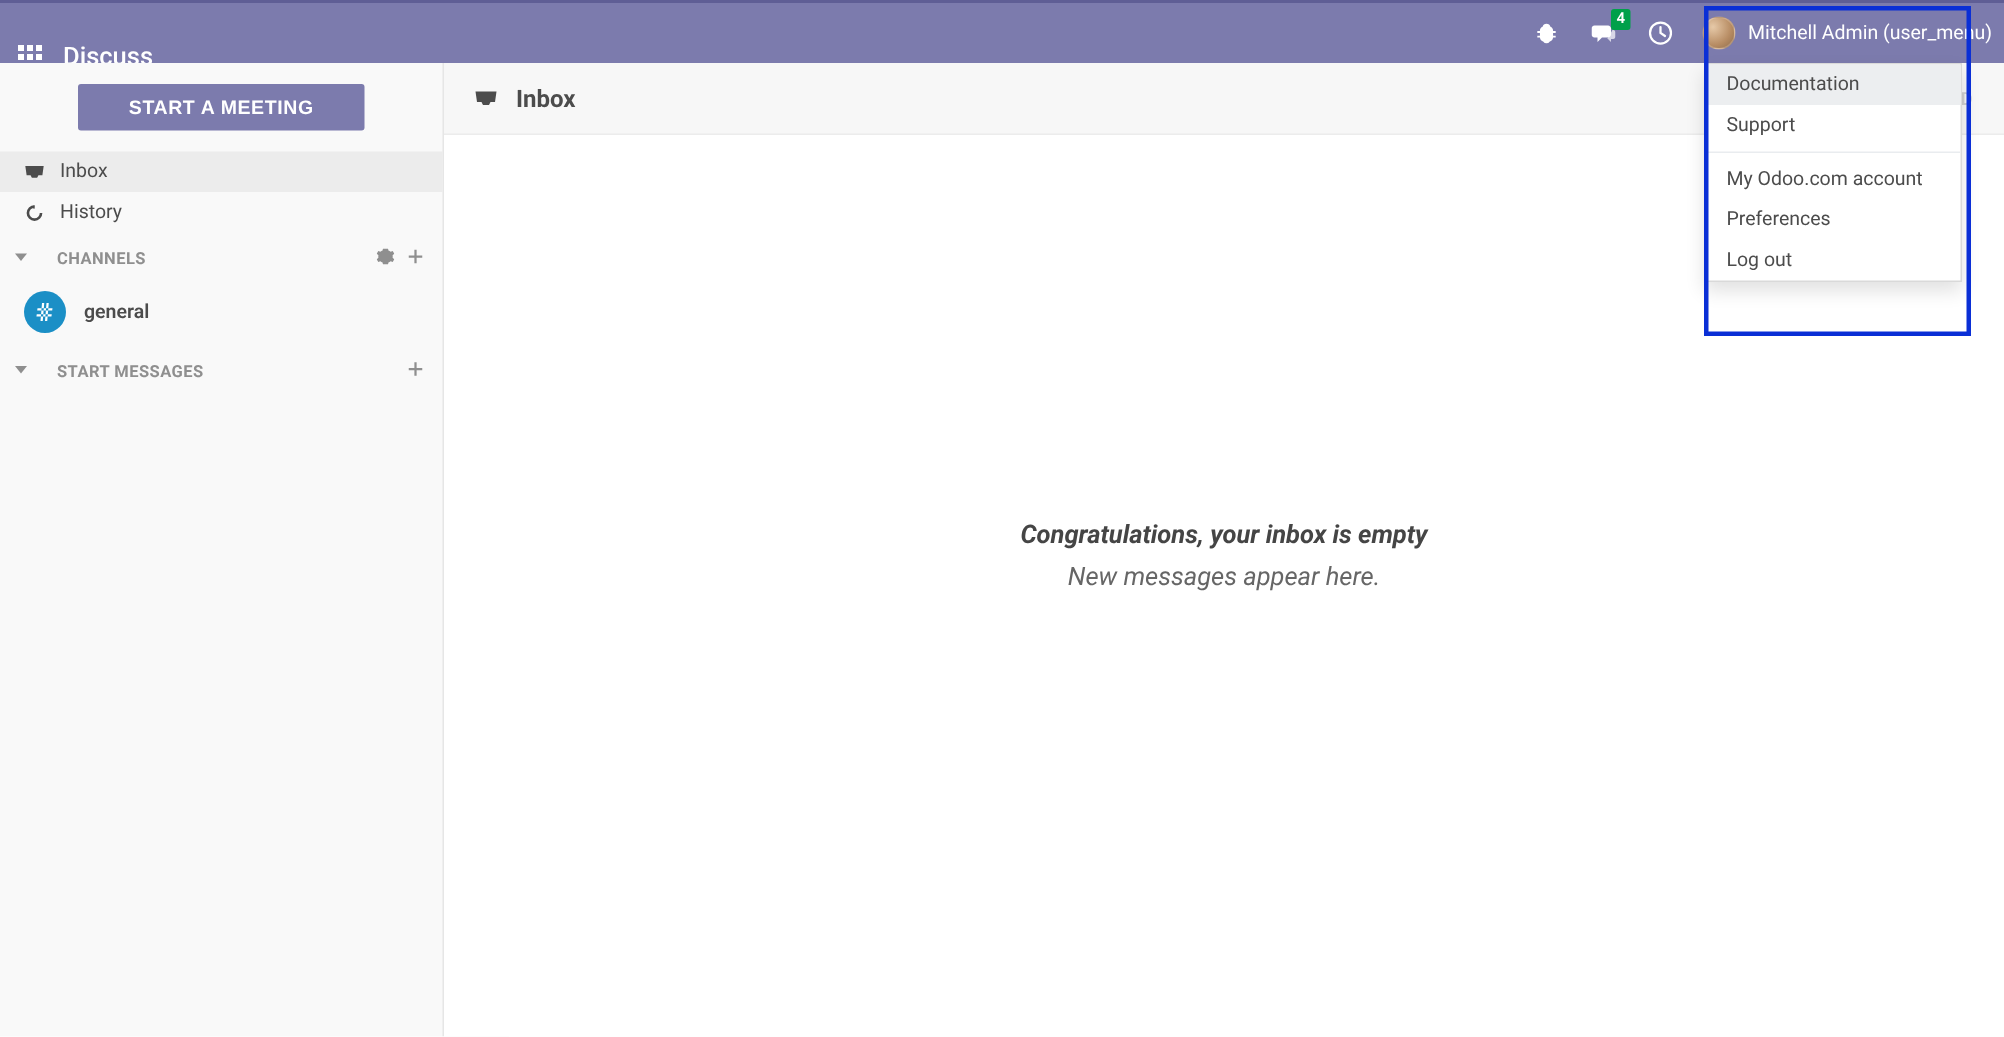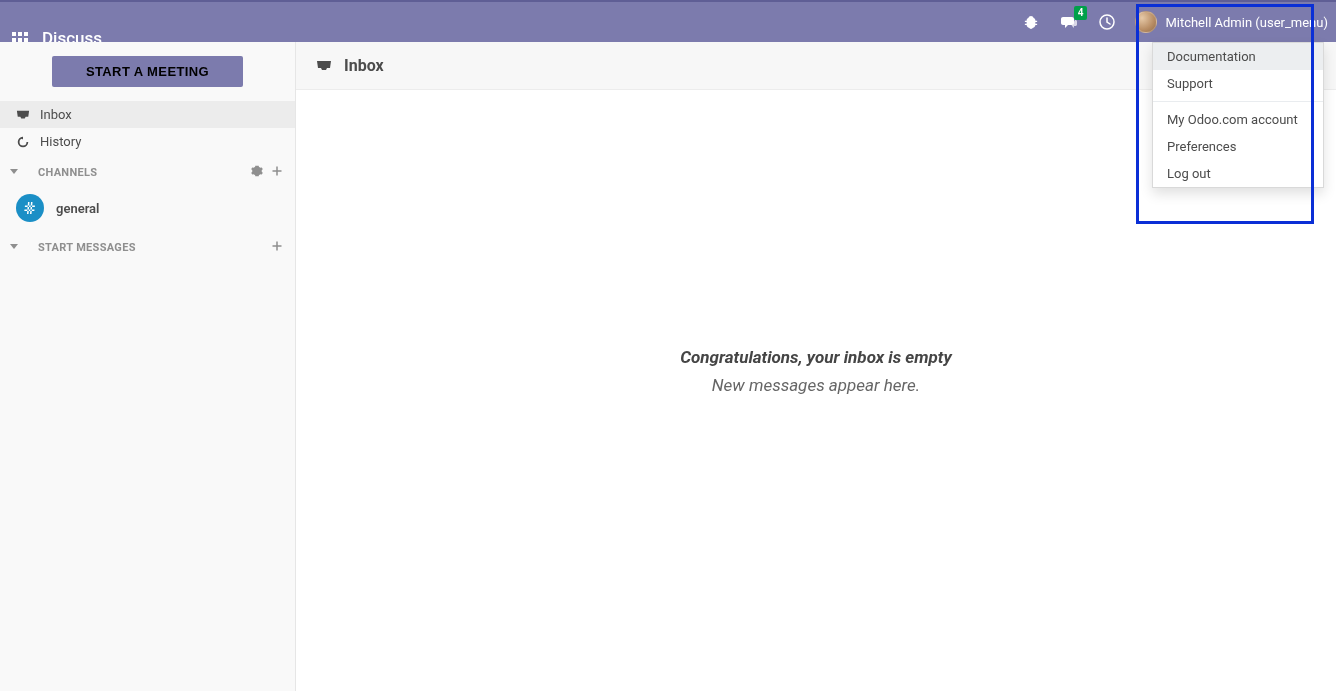--- a/index.html
+++ b/index.html
@@ -19,21 +19,21 @@
       height: 42px;
       background: #7c7bad;
       display: flex;
       align-items: center;
       padding: 0 8px 0 12px;
       color: #fff;
       border-top: 2px solid #5f5e95;
     }
     .navbar-left {
       display: flex;
-      align-items: flex-end;
+      align-items: center;
       gap: 14px;
       margin-top: 32px;
     }
     .apps-icon {
       display: inline-flex;
       align-items: center;
       justify-content: center;
       width: 16px; height: 16px;
       cursor: pointer;
     }
@@ -93,21 +93,21 @@
       left: 1136px;
       width: 178px;
       height: 220px;
       z-index: 100;
     }
 
     
     .dropdown {
       position: absolute;
       top: 42px;
-      right: 12px;
+      right: 28px;
       width: 172px;
       background: #fff;
       border: 1px solid #d9d9d9;
       box-shadow: 0 6px 12px rgba(0,0,0,.12);
       z-index: 50;
       font-size: 13px;
     }
     .dropdown-item {
       padding: 6px 14px;
       display: flex;
@@ -144,21 +144,21 @@
       display: flex;
       flex-direction: column;
     }
     .sidebar-top {
       padding: 14px 0;
       display: flex;
       justify-content: center;
     }
     .btn-primary {
       background: #7c7bad;
-      color: #000000;
+      color: #ffffff;
       border: none;
       padding: 8px 34px;
       font-size: 13px;
       font-weight: 700;
       letter-spacing: .4px;
       cursor: pointer;
       border-radius: 2px;
     }
 
     .mailboxes {

